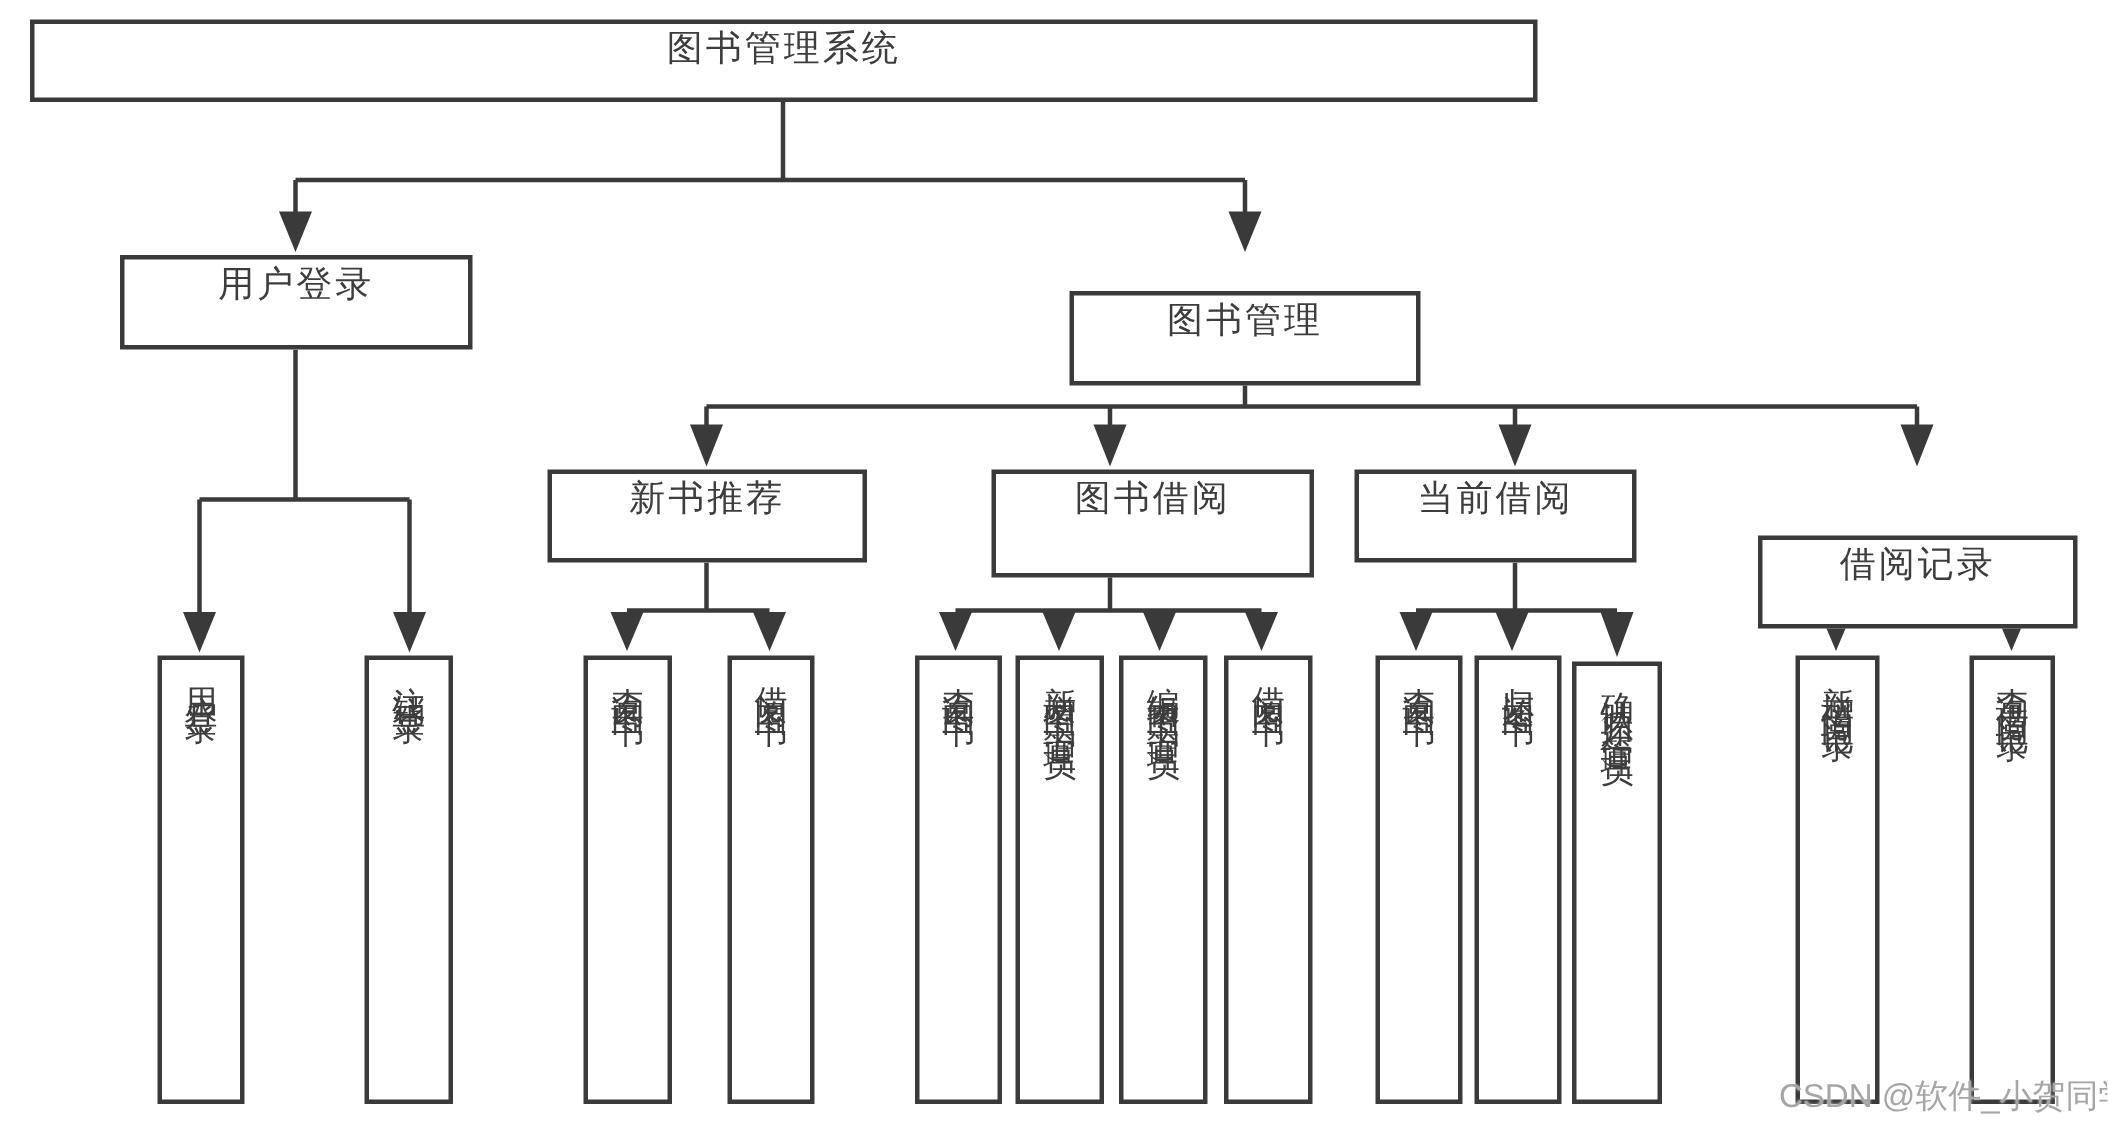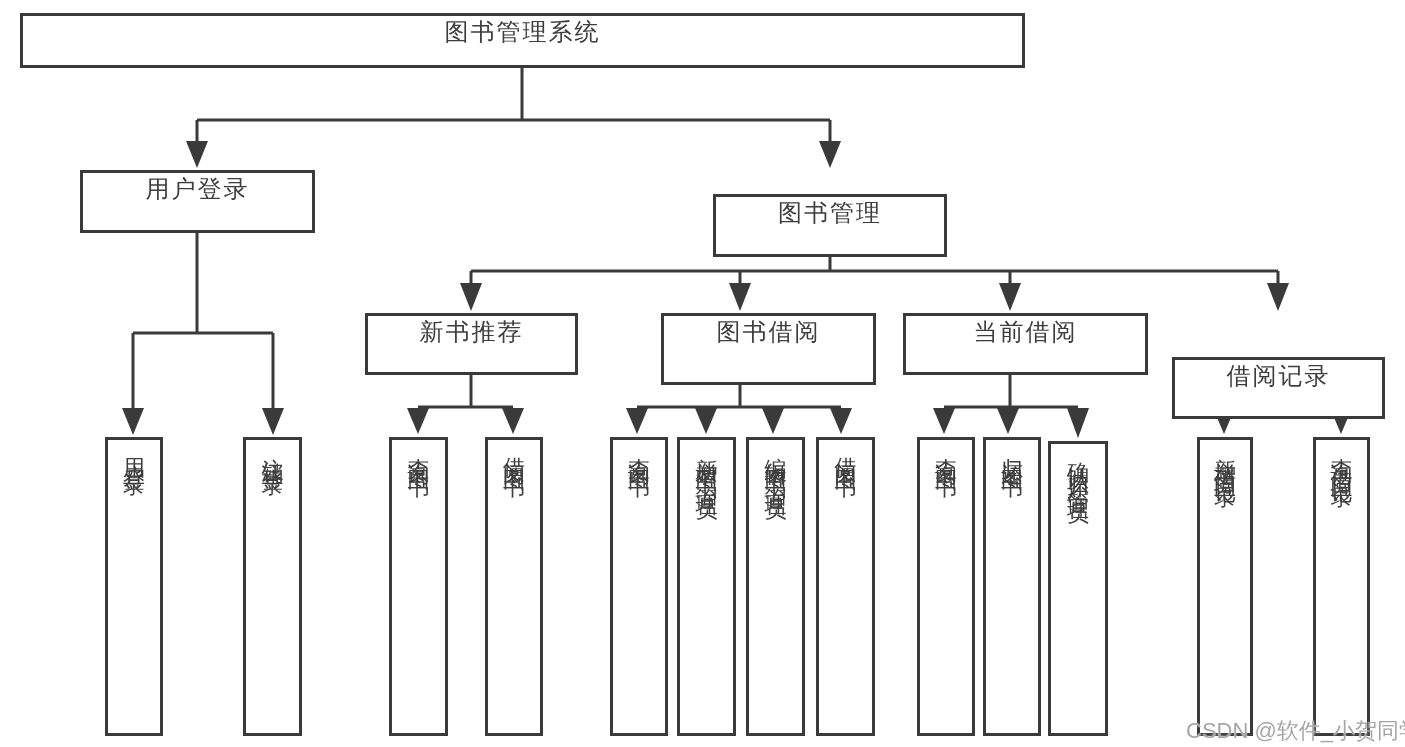--- a/index.html
+++ b/index.html
@@ -129,21 +129,21 @@
   <div class="box" style="left:713px;top:170px;width:234px;height:63px;margin-top:24px;">
     <span class="h-label">图书管理</span>
   </div>
 
   <div class="box" style="left:365px;top:313px;width:213px;height:62px;">
     <span class="h-label">新书推荐</span>
   </div>
   <div class="box" style="left:633px;top:313px;width:215px;height:72px;margin-left:28px;">
     <span class="h-label">图书借阅</span>
   </div>
-  <div class="box" style="left:903px;top:313px;width:245px;height:62px;">
+  <div class="box" style="left:903px;top:313px;width:188px;height:62px;">
     <span class="h-label">当前借阅</span>
   </div>
   <div class="box" style="left:1172px;top:313px;width:213px;height:62px;margin-top:44px;">
     <span class="h-label">借阅记录</span>
   </div>
 
   <div class="box" style="left:105px;top:437px;width:58px;height:299px;">
     <span class="v-label">用户登录</span>
   </div>
   <div class="box" style="left:243px;top:437px;width:59px;height:299px;">

